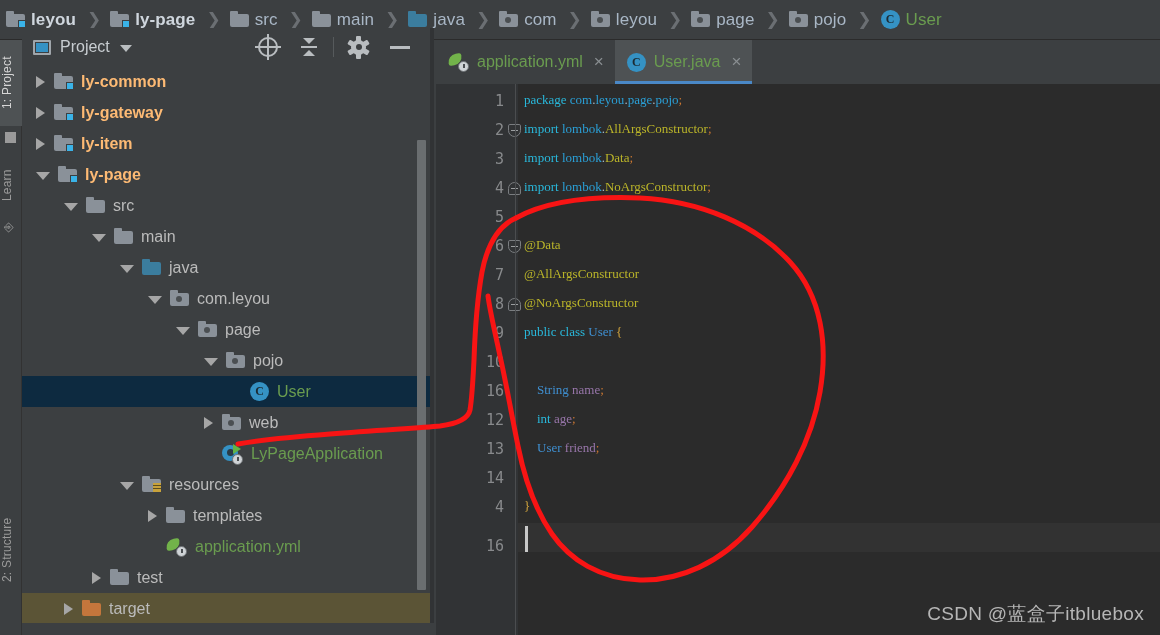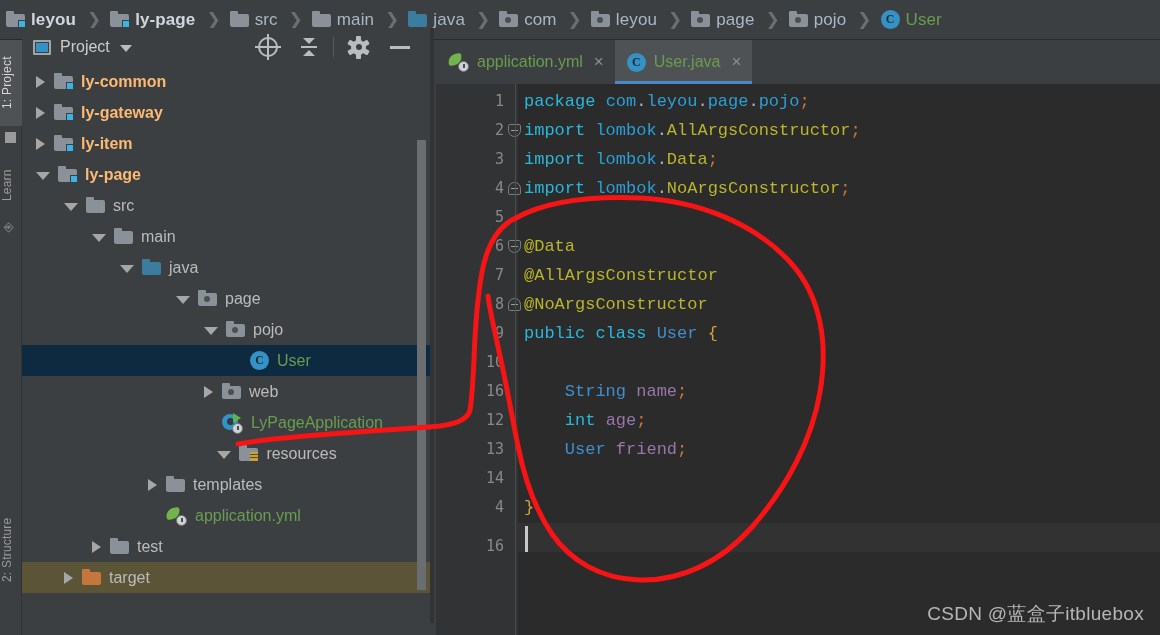--- a/index.html
+++ b/index.html
@@ -203,22 +203,22 @@
   .foldmark{
     position:absolute; left:72px; width:13px; height:13px;
     border:1px solid #7a7d80; background:#313335;
   }
   .foldmark.down{ border-radius:2px 2px 7px 7px; }
   .foldmark.up{ border-radius:7px 7px 2px 2px; }
   .foldmark:after{
     content:""; position:absolute; left:2px; top:5px; width:7px; height:1px; background:#9a9d9f;
   }
   .codeline{
-    position:absolute; left:88px; font-size:17px; white-space:pre;
-    font-family:Liberation Mono, monospace; letter-spacing:0px;
+    position:absolute; left:88px; font-size:13px; white-space:pre;
+    font-family:Liberation Serif, serif; letter-spacing:0px;
   } .kw2{ color:#29b8db; }
   .str{ color:#2a9fd6; } .ann{ color:#bbb529; }
   .typ{ color:#3f8fd0; } .fld{ color:#9876aa; }
   .pn{ color:#a9b7c6; } .sem{ color:#cc7832; } .br{ color:#d0a33c; }
   .caretline{
     position:absolute; left:82px; width:642px; height:29px; background:#323232;
   }
   .cursor{
     position:absolute; width:3px; height:26px; background:#c8c8c8;
   }
@@ -402,20 +402,28 @@
           </span>
           <span class="rtext">main</span>
         </div>
         <div class="row" style="padding-left: 98px;">
           <span class="arr open"></span>
           <span class="ico">
             <span class="fold blue"></span>
           </span>
           <span class="rtext">java</span>
         </div>
+        <div class="row" style="padding-left: 126px;">
+          <span class="arr open"></span>
+          <span class="ico">
+            <span class="fold"></span>
+            <span class="badge-pkg"></span>
+          </span>
+          <span class="rtext">com.leyou</span>
+        </div>
         <div class="row" style="padding-left: 154px;">
           <span class="arr open"></span>
           <span class="ico">
             <span class="fold"></span>
             <span class="badge-pkg"></span>
           </span>
           <span class="rtext">page</span>
         </div>
         <div class="row" style="padding-left: 182px;">
           <span class="arr open"></span>
@@ -441,21 +449,21 @@
         <div class="row" style="padding-left: 182px;">
           <span class="arr none"></span>
           <span class="springrun">
             <span class="cc"></span>
             <span class="ci"></span>
             <span class="tri"></span>
             <span class="clk2"></span>
           </span>
           <span class="rtext green">LyPageApplication</span>
         </div>
-        <div class="row" style="padding-left: 98px; justify-content: center;">
+        <div class="row" style="padding-left: 98px;">
           <span class="arr open"></span>
           <span class="ico">
             <span class="fold"></span>
             <span class="badge-res"></span>
           </span>
           <span class="rtext">resources</span>
         </div>
         <div class="row" style="padding-left: 126px;">
           <span class="arr "></span>
           <span class="ico">

